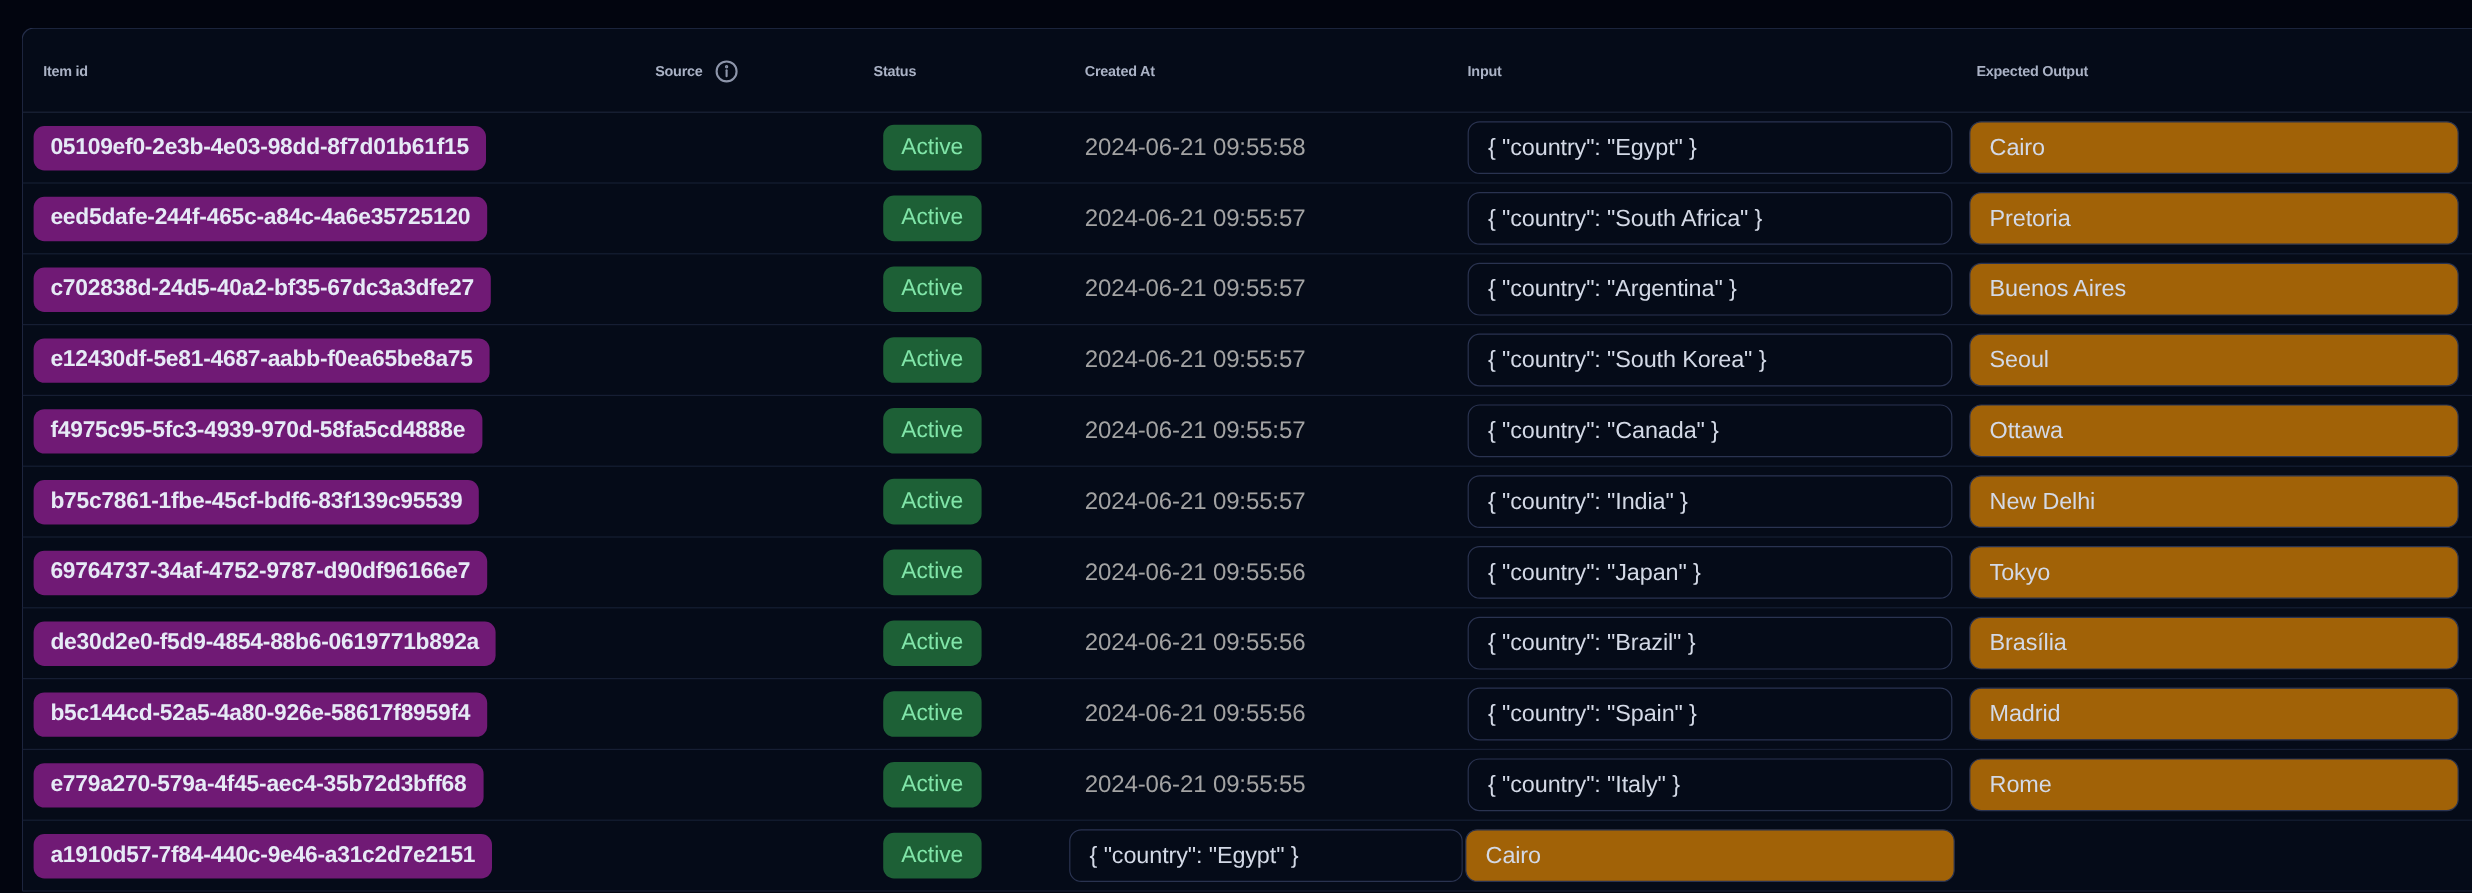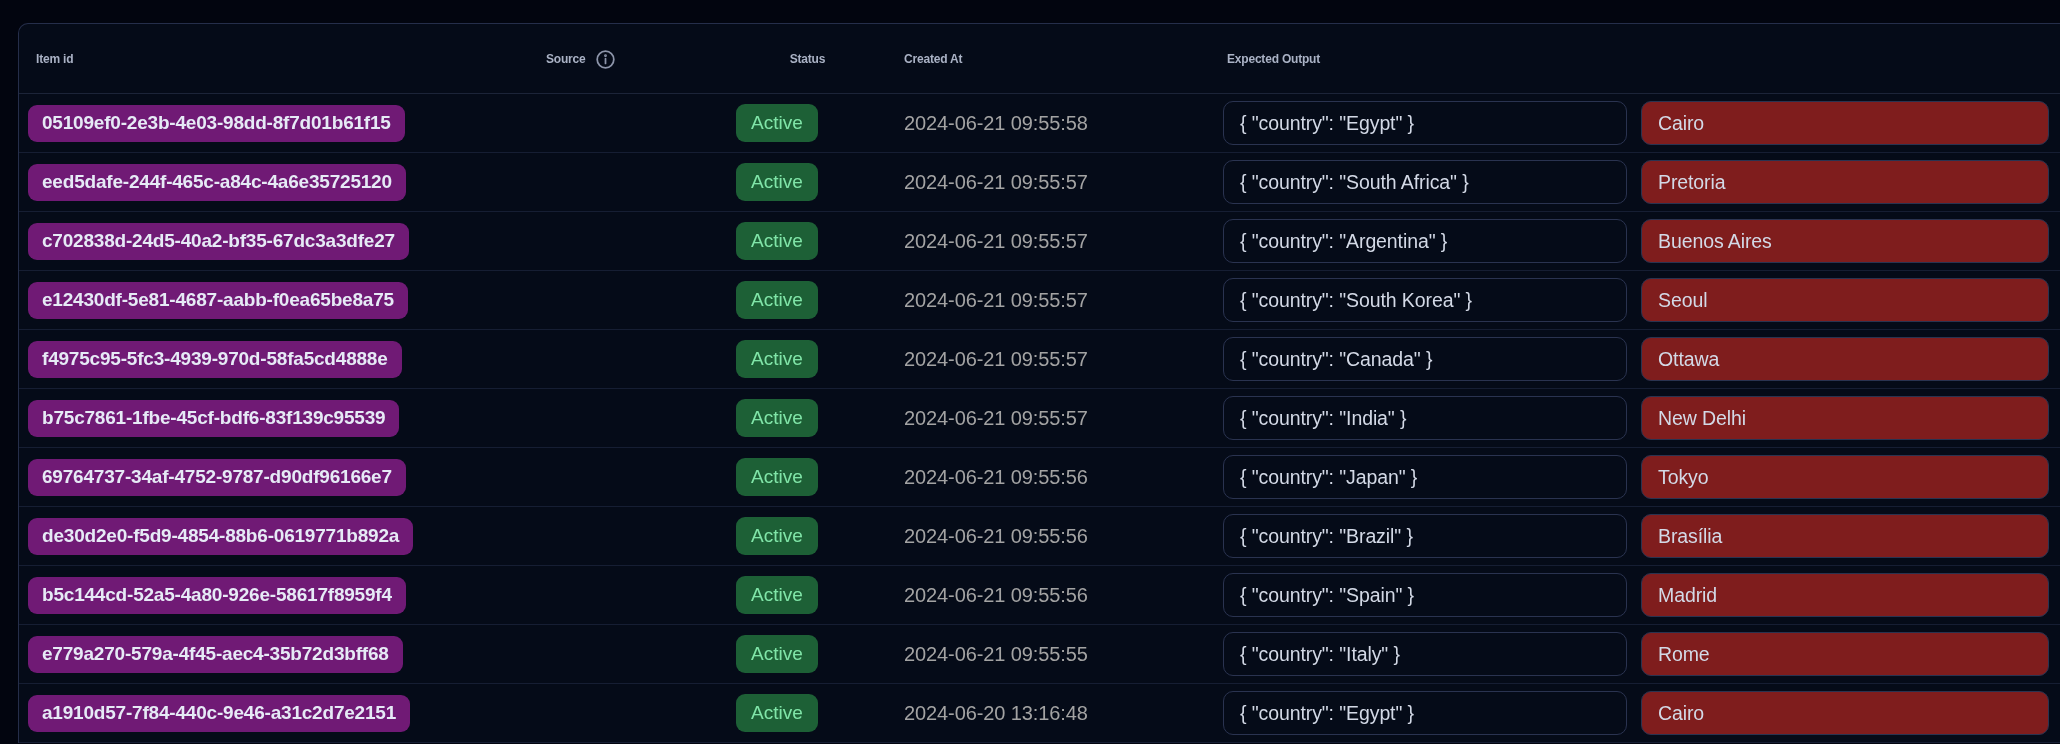--- a/index.html
+++ b/index.html
@@ -33,21 +33,21 @@
     color: #aab2c5;
     font-size: 12px;
     font-weight: 600;
     letter-spacing: -0.2px;
     display: flex;
     align-items: center;
     gap: 10px;
   }
   .th-itemid   { padding-left: 17px; }
   .th-source   { padding-left: 17px; text-align: center; }
-  .th-status   { padding-left: 9px; justify-content: center;  }
+  .th-status   { padding-left: 9px;  }
   .th-created  { padding-left: 17px; }
   .th-input    { padding-left: 4px;  }
   .th-expected { padding-left: 8px;  }
   .info-icon { display: inline-flex; align-items: center; margin-top: 2px; }
   .tr {
     height: 59px;
     border-bottom: 1px solid #161e33;
     cursor: pointer;
   }
   .td { display: flex; align-items: center; height: 100%; overflow: hidden; }
@@ -88,21 +88,21 @@
     border: 1.5px solid #2a3350;
     border-radius: 10px;
     padding: 0 16px;
     font-size: 19.5px;
     color: #d3d9e6;
     letter-spacing: -0.1px;
     white-space: nowrap;
     overflow: hidden;
   }
   .input-box    { width: 404px; background: transparent; }
-  .expected-box { width: 408px; background: #7f1d1d; }
+  .expected-box { width: 408px; background: #a16207; }
 </style>
 </head>
 <body>
 
 <div class="table-card">
   <div class="thead tr-grid">
     <div class="th th-itemid">
       <span>Item id</span>
     </div>
     <div class="th th-source">
@@ -114,20 +114,23 @@
           <circle cx="12" cy="7.6" r="0.6" fill="#8d95aa"></circle>
         </svg>
       </span>
     </div>
     <div class="th th-status">
       <span>Status</span>
     </div>
     <div class="th th-created">
       <span>Created At</span>
     </div>
+    <div class="th th-input">
+      <span>Input</span>
+    </div>
     <div class="th th-expected">
       <span>Expected Output</span>
     </div>
   </div>
   <div id="tbody">
   <div class="tr tr-grid">
     <div class="td td-itemid">
       <span class="pill">05109ef0-2e3b-4e03-98dd-8f7d01b61f15</span>
     </div>
     <div class="td td-source"></div>
@@ -297,21 +300,20 @@
   </div>
 
   <div class="tr tr-grid">
     <div class="td td-itemid">
       <span class="pill">a1910d57-7f84-440c-9e46-a31c2d7e2151</span>
     </div>
     <div class="td td-source"></div>
     <div class="td td-status">
       <span class="badge">Active</span>
     </div>
-    <div class="td td-created">2024-06-20 13:16:48</div>
     <div class="td td-input">
       <div class="iobox input-box">{ "country": "Egypt" }</div>
     </div>
     <div class="td td-expected">
       <div class="iobox expected-box">Cairo</div>
     </div>
   </div>
 </div>
 </div>
 

